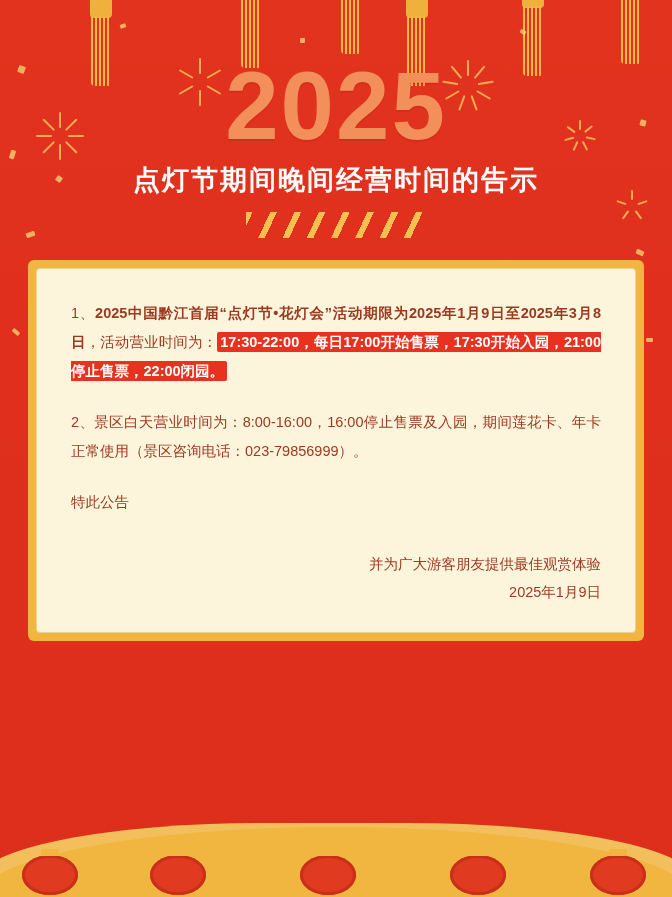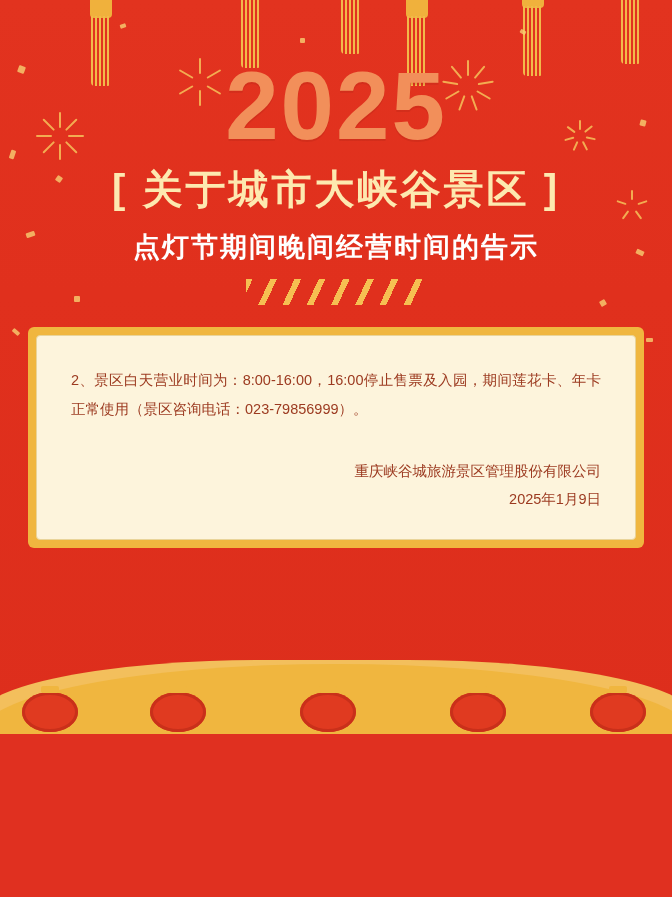--- a/index.html
+++ b/index.html
@@ -11,21 +11,21 @@
     width: 672px;
     height: 897px;
     font-family: "Liberation Sans", "DejaVu Sans", sans-serif;
     background: #e03020;
     overflow: hidden;
     position: relative;
   }
   .poster {
     position: relative;
     width: 672px;
-    height: 734px;
+    height: 897px;
     background: linear-gradient(180deg, #e2331f 0%, #e0301d 40%, #dd2e1c 100%);
     overflow: hidden;
   }
 
   
   .bg-deco { position: absolute; inset: 0; pointer-events: none; }
 
   .tassel {
     position: absolute;
     top: -8px;
@@ -277,41 +277,40 @@
     <div class="confetti" style="left:646px;top:338px;width:7px;height:4px;"></div>
     <div class="confetti" style="left:300px;top:38px;width:5px;height:5px;"></div>
     <div class="confetti" style="left:520px;top:30px;width:6px;height:4px;transform:rotate(30deg);"></div>
     <div class="confetti" style="left:120px;top:24px;width:6px;height:4px;transform:rotate(-20deg);"></div>
     <div class="confetti" style="left:640px;top:120px;width:6px;height:6px;transform:rotate(15deg);"></div>
     <div class="confetti" style="left:10px;top:150px;width:5px;height:9px;transform:rotate(18deg);"></div>
   </div>
 
   <div class="header">
     <div class="year">2025</div>
-    <div class="title-main">
-      <span class="bracket">[</span>
-      <span>关于城市大峡谷景区</span>
-      <span class="bracket">]</span>
-    </div>
     <div class="title-sub">点灯节期间晚间经营时间的告示</div>
     <div class="slashes"></div>
   </div>
 
   <div class="card-wrap">
     <div class="card">
 
 
 
+      <p>
+        <span>1、</span><span class="strong">2025中国黔江首届“点灯节•花灯会”活动期限为2025年1月9日至2025年3月8日</span><span>，活动营业时间为：</span><span class="hl">17:30-22:00，每日17:00开始售票，17:30开始入园，21:00停止售票，22:00闭园。</span>
+      </p>
 
       <p>2、景区白天营业时间为：8:00-16:00，16:00停止售票及入园，期间莲花卡、年卡正常使用（景区咨询电话：023-79856999）。</p>
 
 
+      <p class="tight">特此公告</p>
 
       <div class="sign">
-        <div>重庆峡谷城旅游景区管理股份有限公司</div>
+        <div>并为广大游客朋友提供最佳观赏体验</div>
         <div>2025年1月9日</div>
       </div>
     </div>
   </div>
 
   <div class="footer-deco">
     <div class="wave back"></div>
     <div class="wave"></div>
     <div class="lantern" style="left:22px;"></div>
     <div class="lantern" style="left:150px;"></div>

